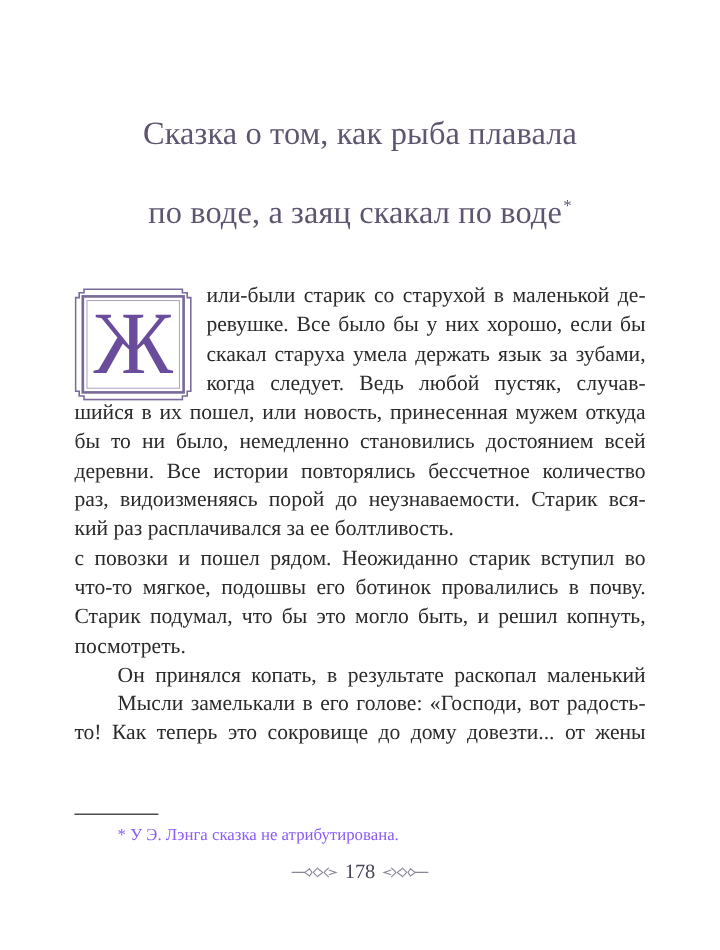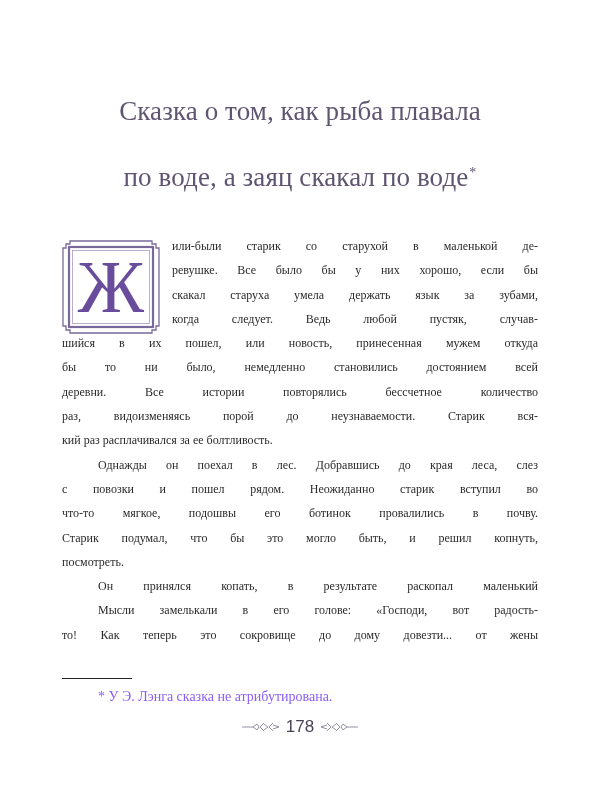--- a/index.html
+++ b/index.html
@@ -39,21 +39,21 @@
       top: -4px;
       margin-left: 1px;
     }
     .body-text {
       position: absolute;
       left: 62px;
       top: 234px;
       width: 476px;
       color: #2a2a2a;
       font-family: "Liberation Serif", "DejaVu Serif", serif;
-      font-size: 12px;
+      font-size: 18px;
       line-height: 24.3px;
     }
     .line-row {
       display: block;
       white-space: nowrap;
       text-align: justify;
       text-align-last: justify;
       height: 24.3px;
     }
     .line-row.last {
@@ -103,21 +103,21 @@
       left: 230px;
       top: 716px;
       width: 140px;
       height: 22px;
       display: flex;
       align-items: center;
       justify-content: center;
       gap: 5px;
     }
     .folio-number {
-      font-family: Liberation Sans, sans-serif;
+      font-family: Liberation Serif, serif;
       font-size: 17px;
       color: #4a4358;
       line-height: 22px;
     }
     .ornament { display: block; }
   </style>
 </head>
 <body>
 
 <div class="page">
@@ -141,21 +141,20 @@
   <div class="body-text">
     <span class="line-row dropindent">или-были старик со старухой в маленькой де-</span>
     <span class="line-row dropindent">ревушке. Все было бы у них хорошо, если бы</span>
     <span class="line-row dropindent">скакал старуха умела держать язык за зубами,</span>
     <span class="line-row dropindent">когда следует. Ведь любой пустяк, случав-</span>
     <span class="line-row">шийся в их пошел, или новость, принесенная мужем откуда</span>
     <span class="line-row">бы то ни было, немедленно становились достоянием всей</span>
     <span class="line-row">деревни. Все истории повторялись бессчетное количество</span>
     <span class="line-row">раз, видоизменяясь порой до неузнаваемости. Старик вся-</span>
     <span class="line-row last">кий раз расплачивался за ее болтливость.</span>
-    <span class="line-row indent">Однажды он поехал в лес. Добравшись до края леса, слез</span>
     <span class="line-row">с повозки и пошел рядом. Неожиданно старик вступил во</span>
     <span class="line-row">что-то мягкое, подошвы его ботинок провалились в почву.</span>
     <span class="line-row">Старик подумал, что бы это могло быть, и решил копнуть,</span>
     <span class="line-row last">посмотреть.</span>
     <span class="line-row indent">Он принялся копать, в результате раскопал маленький</span>
     <span class="line-row indent">Мысли замелькали в его голове: «Господи, вот радость-</span>
     <span class="line-row">то! Как теперь это сокровище до дому довезти... от жены</span>
   </div>
 
   <div class="footnote-rule"></div>

